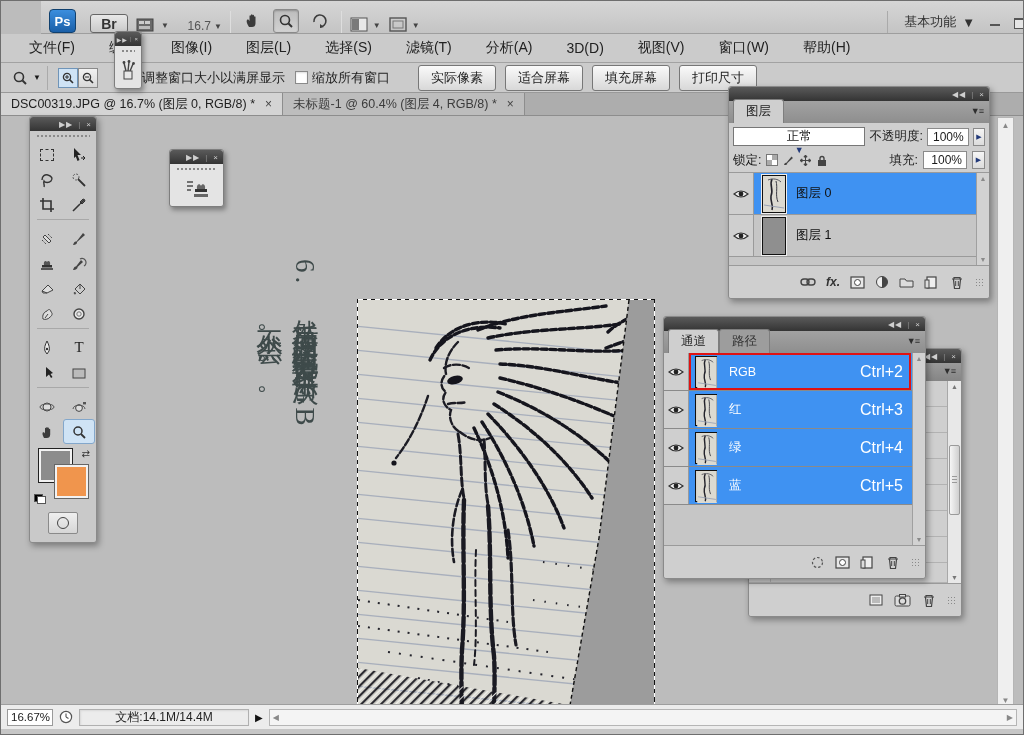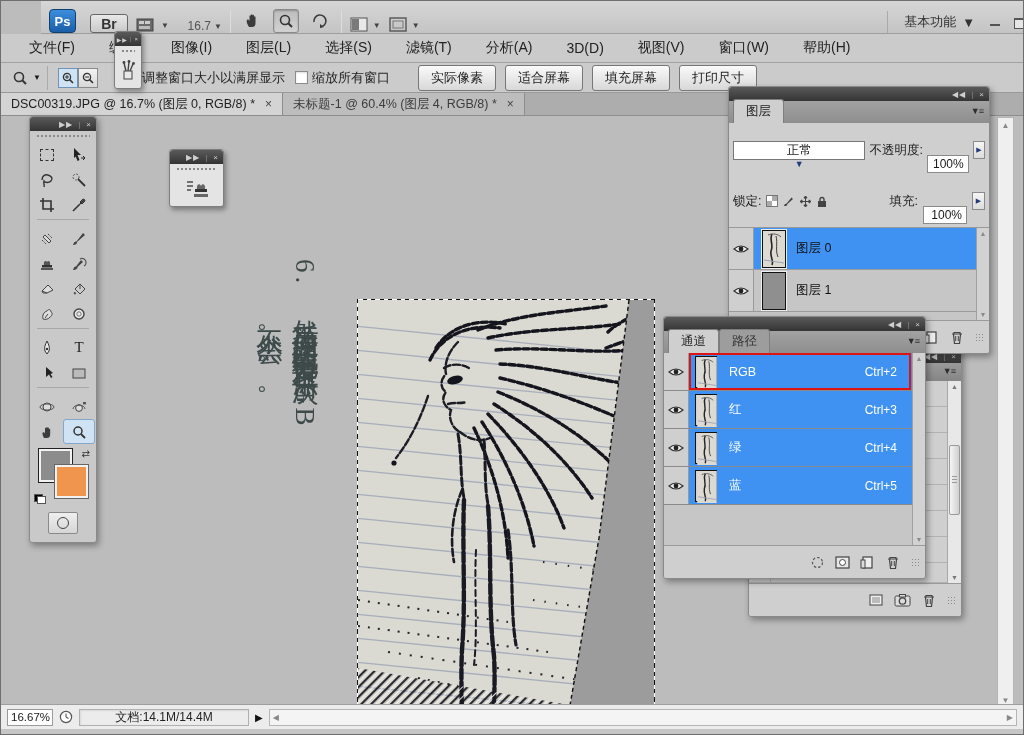--- a/index.html
+++ b/index.html
@@ -107,21 +107,21 @@
   .minipanel .body { display:flex; align-items:center; justify-content:center; padding:2px 0 6px;}
   
   .layers { left:727px; top:85px; width:262px; z-index:20; }
   .lctrl { background:#cfcfcf; padding:4px 4px 3px; }
   .lrow1 { display:flex; align-items:center; gap:4px; }
   .blendsel { width:140px; height:19px; background:#fff; border:1px solid #777; display:flex;
     align-items:center; justify-content:space-between; padding:0 5px; font-size:12.5px;flex-direction:column;}
   .blendsel .ar { color:#223a7a; font-size:9px; }
   .vlabel { font-size:12.5px; white-space:nowrap; }
   .valbox { width:44px; height:18px; background:#fff; border:1px solid #8a8a8a; font-size:12px;
-    display:flex; align-items:center; justify-content:flex-end; padding-right:4px;margin-top:28px;}
+    display:flex; align-items:center; justify-content:flex-end; padding-right:4px;}
   .stepbtn { width:13px; height:18px; border:1px solid #8a8a8a; background:linear-gradient(#f5f5f5,#dcdcdc);
     color:#223a7a; font-size:7px; display:flex; align-items:center; justify-content:center;}
   .lrow2 { display:flex; align-items:center; gap:5px; margin-top:5px; }
   .lockicons { display:flex; gap:4px; align-items:center; }
   .lockicons svg { display:block; }
   .checker { width:12px; height:12px; border:1px solid #777;
     background:conic-gradient(#aaa 25%,#fff 0 50%,#aaa 0 75%,#fff 0); }
   .spacer { flex:1; }
   .llist { background:#c6c6c6; border-top:1px solid #9a9a9a; position:relative; }
   .lrow { height:42px; display:flex; align-items:center; border-bottom:1px solid #9a9a9a; position:relative;}
@@ -138,21 +138,21 @@
   .fx { font-style:italic; font-weight:bold; font-size:12px; color:#333; }
   .gripcorner { width:8px; height:8px;
     background:radial-gradient(circle,#8a8a8a 30%,transparent 34%) 0 0/3px 3px; }
   
   .channels { left:662px; top:315px; width:263px; z-index:25; }
   .chlist { background:#c6c6c6; position:relative; }
   .chrow { height:38px; display:flex; align-items:center; border-bottom:1px solid #8a8a8a;
     background:var(--accent-blue,#3f92f2); color:#fff; position:relative;}
   .chthumb { width:22px; height:32px; margin-left:6px; border:1px solid #111; background:#d5d3ca;}
   .chname { margin-left:12px; font-size:12.5px; }
-  .chkey { position:absolute; right:28px; font-size:12px; color:#fff;}
+  .chkey { position:absolute; right:22px; font-size:16px; color:#fff;}
   .redbox { position:absolute; left:25px; right:14px; top:0; bottom:0; border:2px solid var(--annotation-red,#e01212); pointer-events:none;}
   .chempty { height:40px; background:#c6c6c6; }
   
   .history { left:747px; top:347px; width:214px; z-index:15; }
   .hmenurow { height:18px; background:linear-gradient(#9a9a9a,#858585); position:relative; }
   .hlist { background:#cfcfcf; position:relative; }
   .hempty { height:26px; border-bottom:1px solid #b2b2b2; }
   .hrow { height:20px; display:flex; align-items:center; border-bottom:1px solid #b2b2b2; font-size:12.5px; color:#222;}
   .hcheck { width:22px; align-self:stretch; border-right:1px solid #b2b2b2; }
   .hicon { margin:0 6px 0 8px; }

